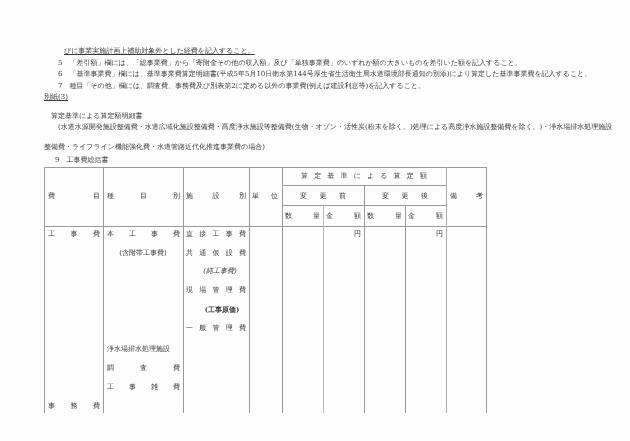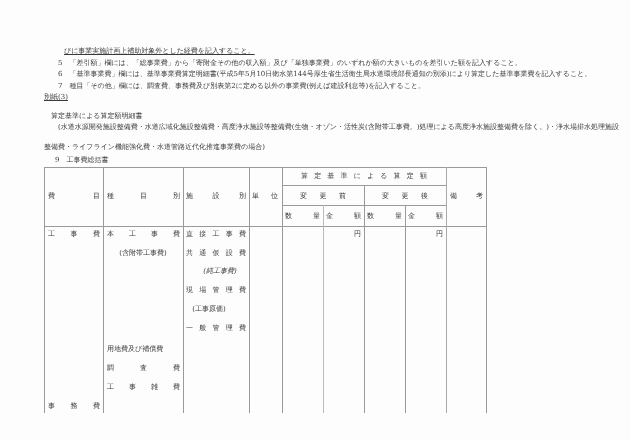--- a/index.html
+++ b/index.html
@@ -19,21 +19,21 @@
 </head>
 <body>
 
 <div class="ln" style="left:64px;top:48px;text-decoration:underline;">びに事業実施計画上補助対象外とした経費を記入すること。</div>
 <div class="ln" style="left:58px;top:60px;">5　「差引額」欄には、「総事業費」から「寄附金その他の収入額」及び「単独事業費」のいずれか額の大きいものを差引いた額を記入すること。</div>
 <div class="ln" style="left:58px;top:71px;">6　「基準事業費」欄には、基準事業費算定明細書(平成5年5月10日衛水第144号厚生省生活衛生局水道環境部長通知の別添)により算定した基準事業費を記入すること。</div>
 <div class="ln" style="left:58px;top:83px;">7　種目「その他」欄には、調査費、事務費及び別表第2に定める以外の事業費(例えば建設利息等)を記入すること。</div>
 <div class="ln" style="left:44px;top:94px;text-decoration:underline;">別紙(3)</div>
 
 <div class="ln" style="left:51px;top:113px;">算定基準による算定額明細書</div>
-<div class="ln" style="left:58px;top:124px;">(水道水源開発施設整備費・水道広域化施設整備費・高度浄水施設等整備費(生物・オゾン・活性炭(含附帯工事費。)処理による高度浄水施設整備費を除く。)・浄水場排水処理施設</div>
+<div class="ln" style="left:58px;top:124px;">(水道水源開発施設整備費・水道広域化施設整備費・高度浄水施設等整備費(生物・オゾン・活性炭(粉末を除く。)処理による高度浄水施設整備費を除く。)・浄水場排水処理施設</div>
 <div class="ln" style="left:44px;top:144px;">整備費・ライフライン機能強化費・水道管路近代化推進事業費の場合)</div>
 <div class="ln" style="left:55px;top:157px;">9　工事費総括書</div>
 
 <div>
 
   <div class="hl" style="left:44px;top:167px;width:443px;"></div>
   <div class="hl" style="left:282px;top:185px;width:164px;"></div>
   <div class="hl" style="left:282px;top:205px;width:164px;"></div>
   <div class="hl" style="left:44px;top:226px;width:443px;"></div>
 
@@ -124,21 +124,21 @@
     <span>費</span>
 </div>
 
 <div class="cell spread" style="left:107px;top:231px;width:73px;">
   <span>本</span>
     <span>工</span>
     <span>事</span>
     <span>費</span>
 </div>
 <div class="cell center" style="left:103px;top:250px;width:80px;">(含附帯工事費)</div>
-<div class="cell" style="left:107px;top:346px;">用地費及び補償費</div>
+<div class="cell" style="left:107px;top:346px;">浄水場排水処理施設</div>
 <div class="cell spread" style="left:107px;top:365px;width:73px;">
   <span>調</span>
     <span>査</span>
     <span>費</span>
 </div>
 <div class="cell spread" style="left:107px;top:384px;width:73px;">
   <span>工</span>
     <span>事</span>
     <span>雑</span>
     <span>費</span>
@@ -159,20 +159,20 @@
     <span>費</span>
 </div>
 <div class="cell center" style="left:190px;top:268px;width:60px;font-style:italic;">(純工事費)</div>
 <div class="cell spread" style="left:186px;top:287px;width:60px;">
   <span>現</span>
     <span>場</span>
     <span>管</span>
     <span>理</span>
     <span>費</span>
 </div>
-<div class="cell center" style="left:179px;top:306px;width:60px;">(工事原価)</div>
+<div class="cell center" style="left:192px;top:306px;width:60px;font-weight:bold;">(工事原価)</div>
 <div class="cell spread" style="left:186px;top:325px;width:60px;">
   <span>一</span>
     <span>般</span>
     <span>管</span>
     <span>理</span>
     <span>費</span>
 </div>
 
 </body></html>

